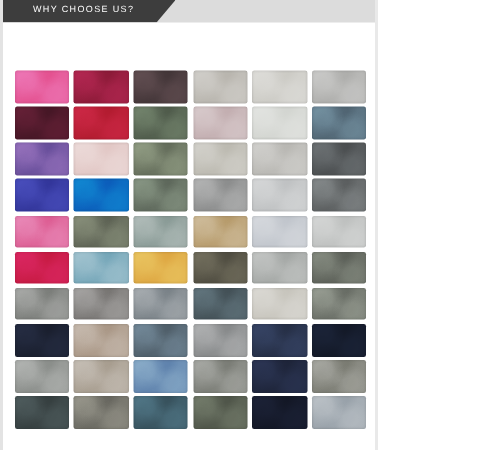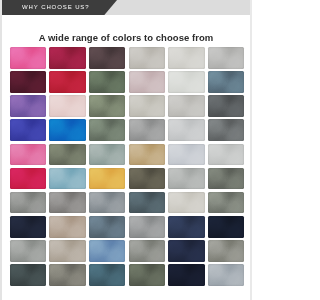--- a/index.html
+++ b/index.html
@@ -116,21 +116,20 @@
 </head>
 <body>
 
 <div id="page">
 
   <div class="header-bar">
     <div class="header-tab"></div>
     <div class="header-tab-label">WHY CHOOSE US?</div>
   </div>
 
-  <h1 class="title">A wide range of colors to choose from</h1>
 
   <div class="grid-wrap">
     <div class="grid" id="swatch-grid">
         <div class="cell">
           <div class="swatch" style="background: rgb(232, 96, 159);"></div>
         </div>
         <div class="cell">
           <div class="swatch" style="background: rgb(156, 31, 66);"></div>
         </div>
         <div class="cell">

